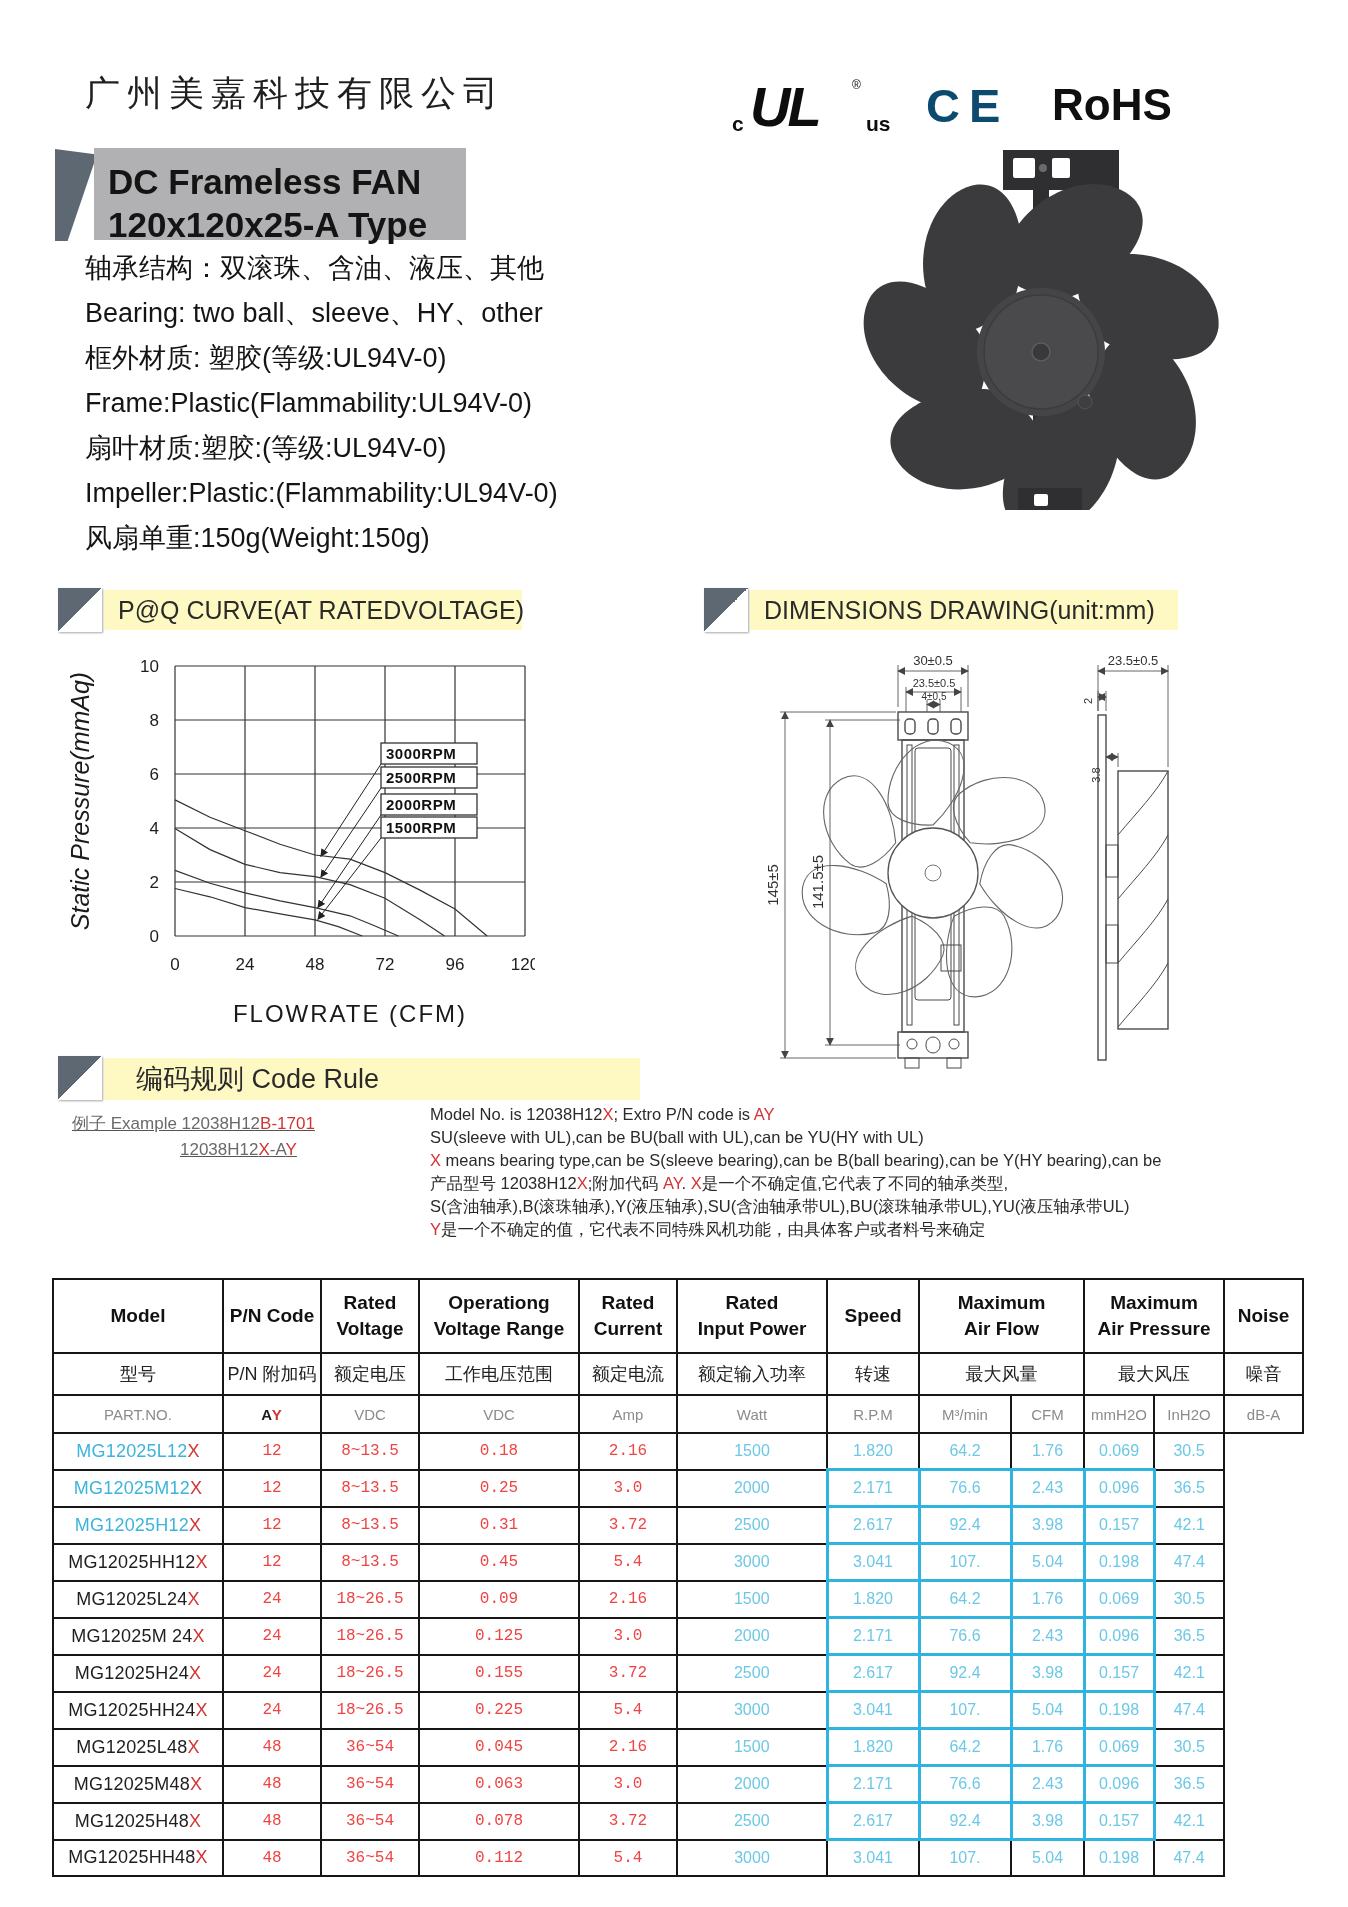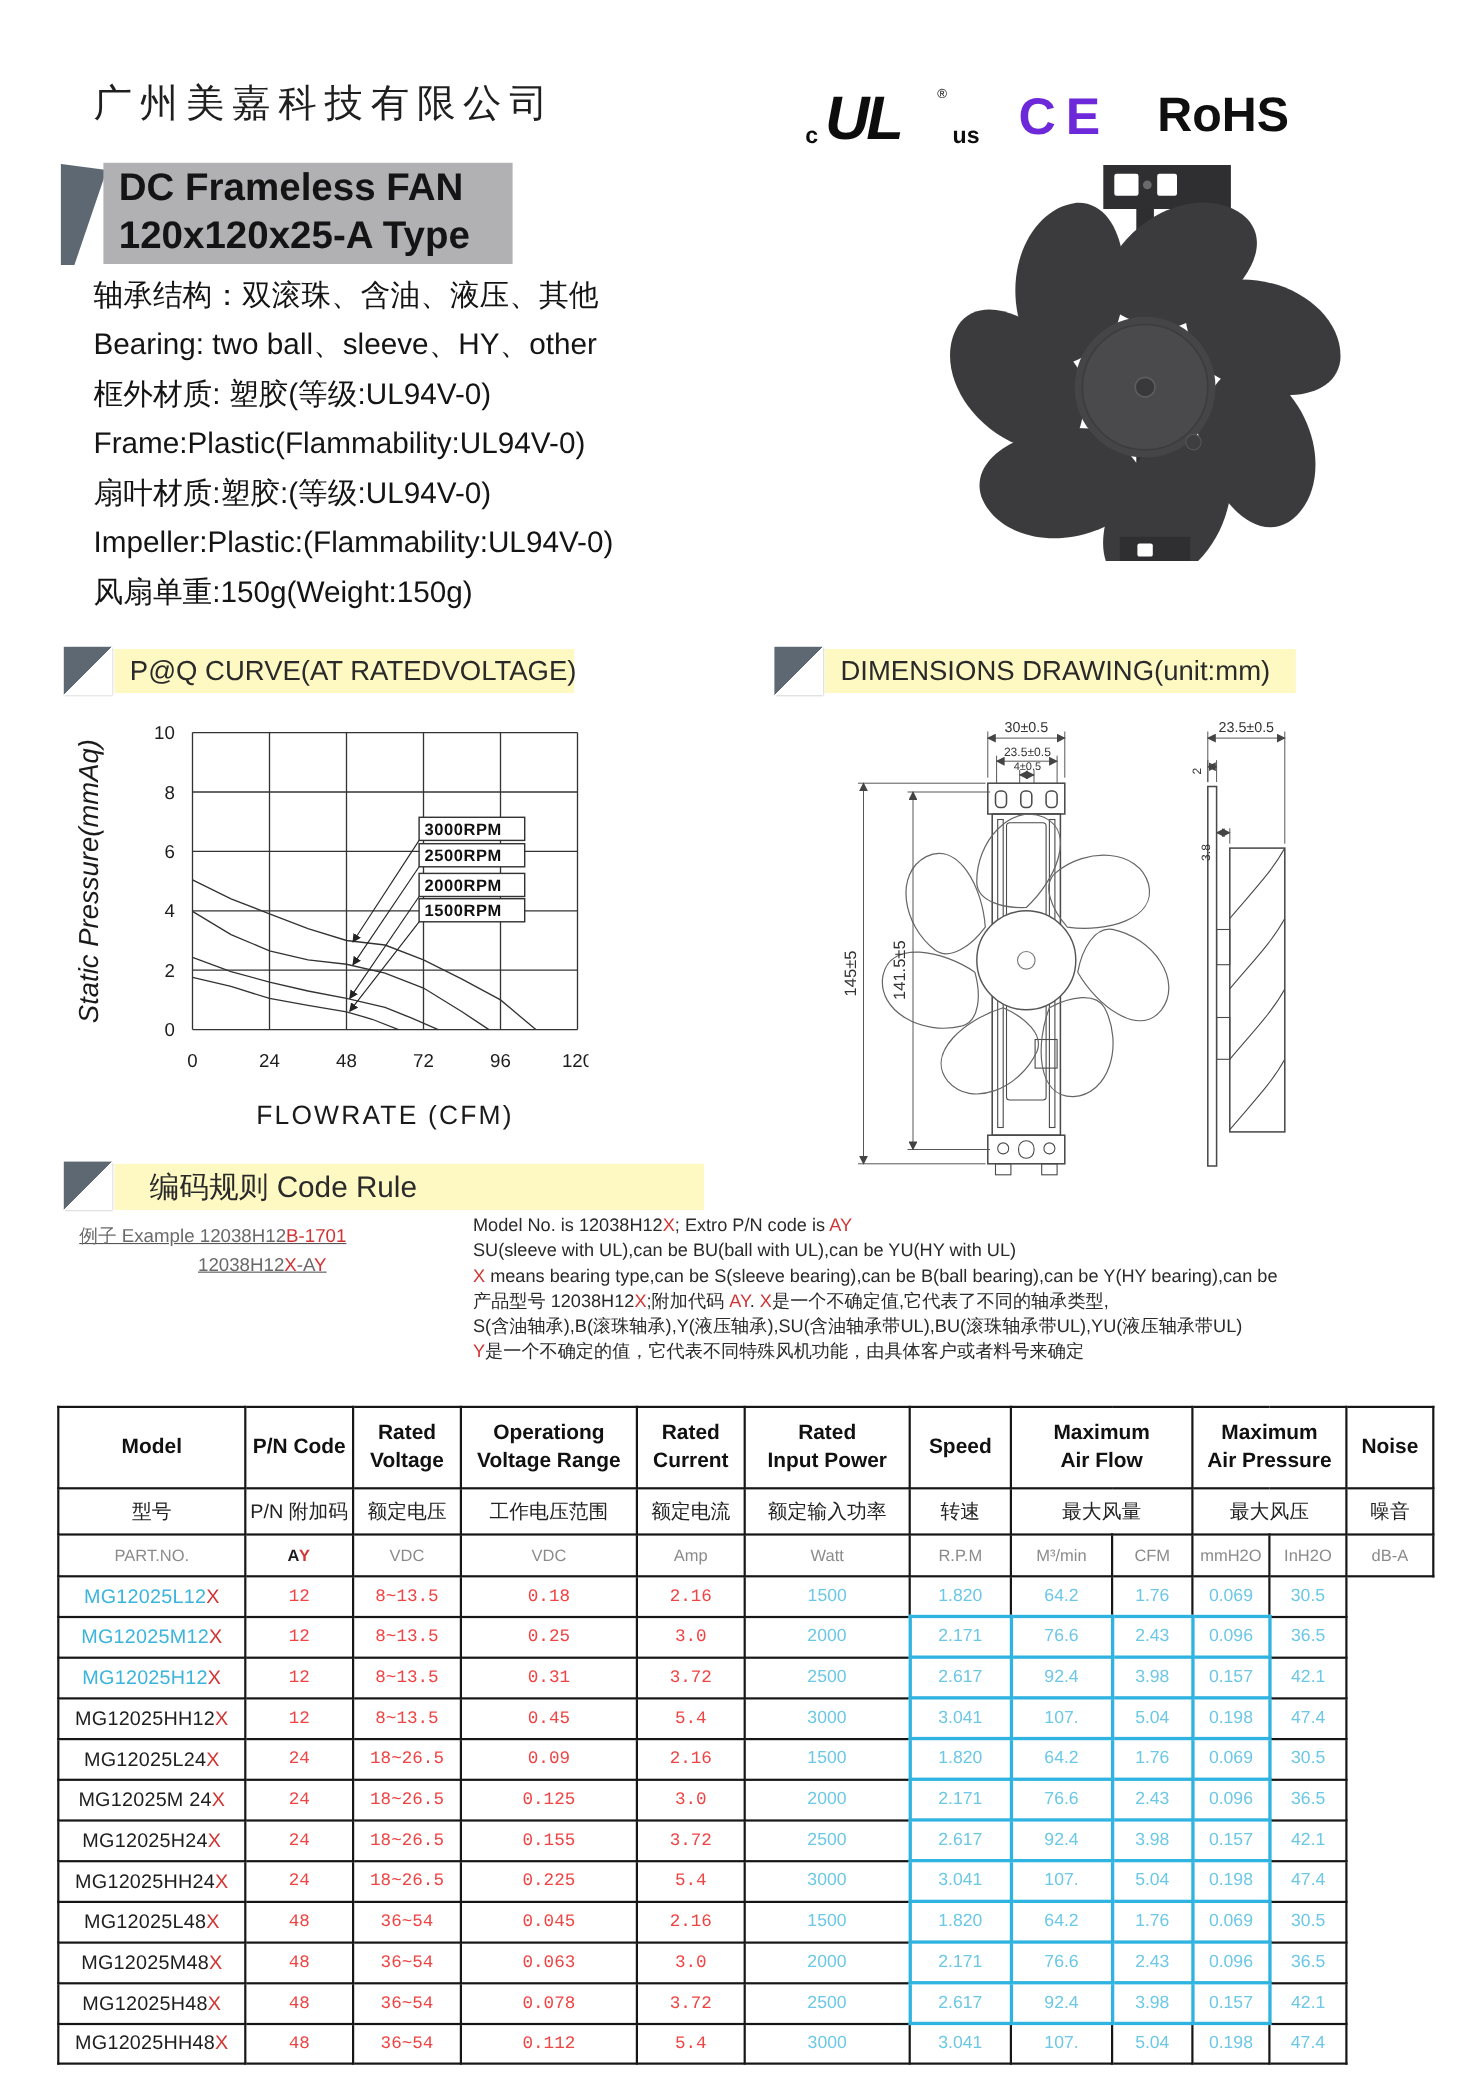--- a/index.html
+++ b/index.html
@@ -6,25 +6,25 @@
   body{width:1348px;height:1907px;position:relative;font-family:"Liberation Sans",sans-serif;color:#1a1a1a;overflow:hidden;}
   .abs{position:absolute;}
   
   .company{left:85px;top:70px;font-family:"DejaVu Serif",serif;font-size:35px;letter-spacing:7px;color:#1f1f1f;}
   .certs{top:78px;left:730px;width:540px;height:64px;}
   .ulmark{position:absolute;left:0;top:0;width:185px;height:62px;color:#0d0d0d;}
   .ulmark .c{position:absolute;left:2px;bottom:4px;font-size:21px;font-weight:bold;}
   .ulmark .ul{position:absolute;left:20px;top:-4px;font-size:56px;font-weight:bold;font-style:italic;letter-spacing:-3px;}
   .ulmark .reg{position:absolute;left:122px;top:0px;font-size:12px;}
   .ulmark .us{position:absolute;left:136px;bottom:4px;font-size:21px;font-weight:bold;}
-  .cemark{position:absolute;left:196px;top:0px;font-size:47px;font-weight:bold;letter-spacing:9px;color:#6d28d9;}
+  .cemark{position:absolute;left:196px;top:0px;font-size:47px;font-weight:bold;letter-spacing:9px;color:#0c4a6e;}
   .rohsmark{position:absolute;left:322px;top:2px;font-size:44px;font-weight:bold;color:#0f0f0f;}
   
   .title-tri{left:55px;top:149px;width:42px;height:92px;background:#5e6873;clip-path:polygon(0 0,100% 6%,30% 100%,0 100%);}
-  .title-box{left:94px;top:148px;width:372px;height:92px;background:#b1b1b3;padding:1px 0 0 14px;box-sizing:border-box;}
+  .title-box{left:94px;top:148px;width:372px;height:92px;background:#b1b1b3;padding:12px 0 0 14px;box-sizing:border-box;}
   .title-box div{font-size:35px;font-weight:bold;line-height:43px;color:#141414;letter-spacing:0px;white-space:nowrap;}
   
   .specs{left:85px;top:246px;font-size:27px;line-height:45px;color:#141414;}
   
   .sec-icon{width:44px;height:44px;background:linear-gradient(135deg,#5e6873 50%,#ffffff 50%);box-shadow:1px 1px 2px rgba(0,0,0,.35);}
   .sec-bar{height:40px;background:#fef9c3;color:#2a2a2a;font-size:25px;line-height:40px;padding-left:14px;box-sizing:border-box;white-space:nowrap;}
   
   .example{font-size:17px;color:#555;text-decoration:underline;}
   .codeblock{left:430px;top:1103px;width:900px;font-size:16.5px;line-height:23px;color:#222;}
   .c-r{color:#d23434;} .c-g{color:#6a6a6a;} .c-k{color:#2a2a2a;}

